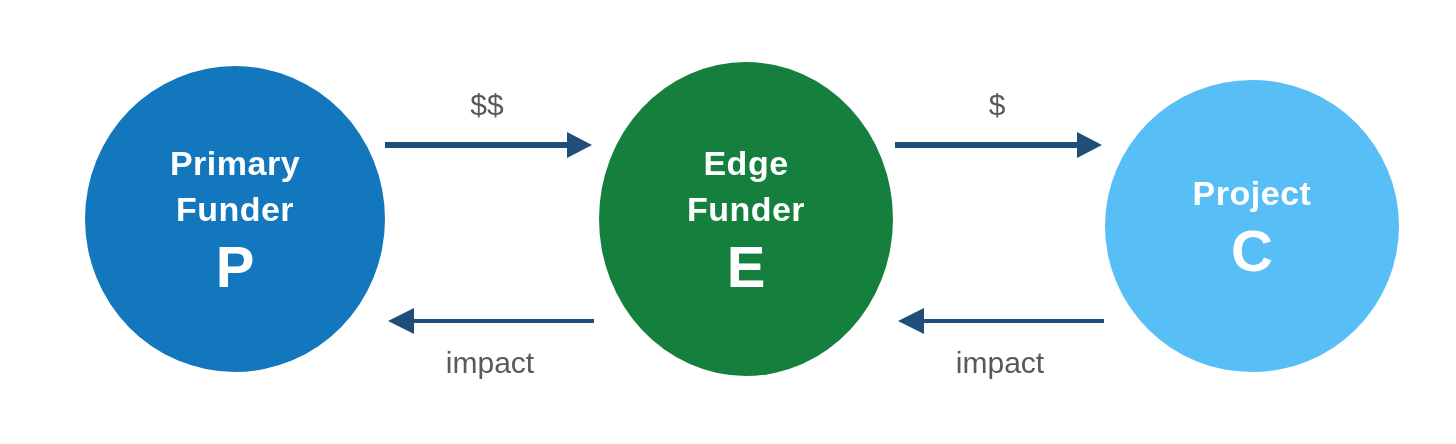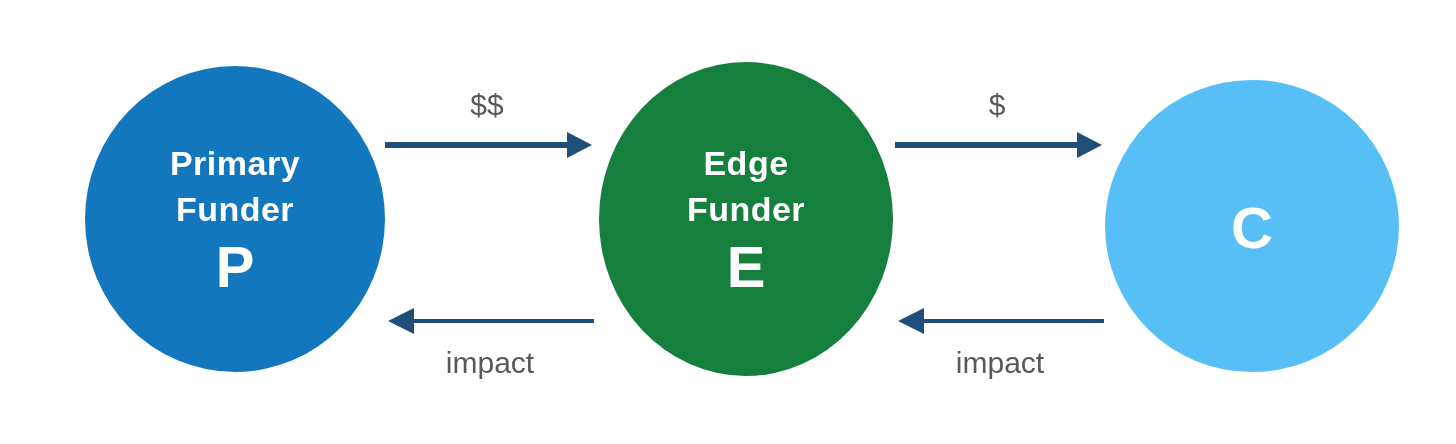--- a/index.html
+++ b/index.html
@@ -79,20 +79,21 @@
     <div class="node-letter">P</div>
   </div>
 
   <div class="node" id="node-e" style="background-color: #15803d;">
     <div class="node-line">Edge</div>
     <div class="node-line">Funder</div>
     <div class="node-letter">E</div>
   </div>
 
   <div class="node" id="node-c" style="background-color: rgb(88, 191, 246);">
+    <div class="node-line">Project</div>
     <div class="node-letter">C</div>
   </div>
 
   <svg class="arrow" id="arrow-p-e" width="207" height="28" viewBox="0 0 207 28" aria-hidden="true">
     <rect class="shaft" x="0" y="11" width="186" height="6"></rect>
     <polygon class="head" points="182,1 207,14 182,27"></polygon>
   </svg>
   <div class="edge-label" id="label-dollars2">$$</div>
 
   <svg class="arrow" id="arrow-e-c" width="207" height="28" viewBox="0 0 207 28" aria-hidden="true">

